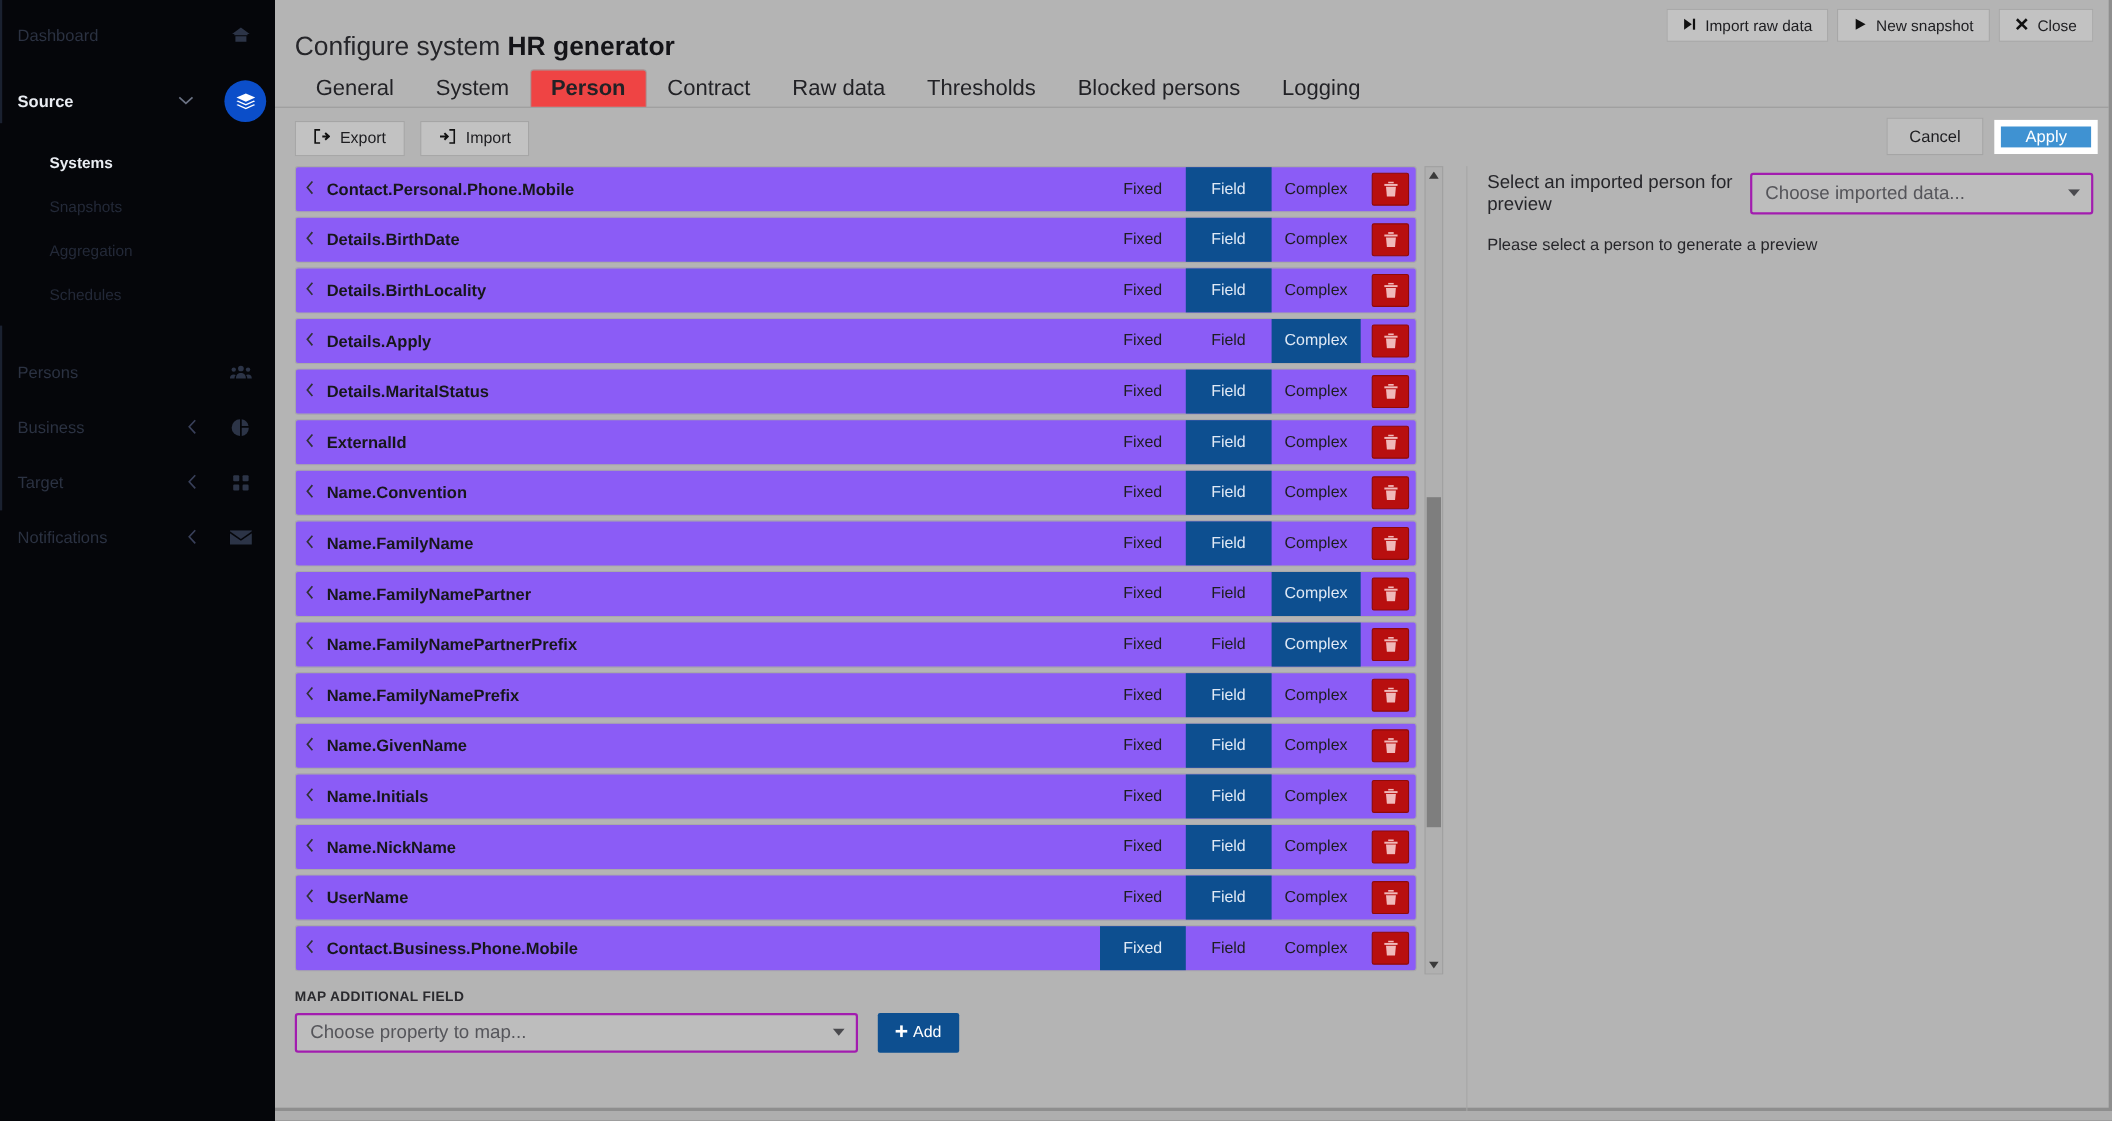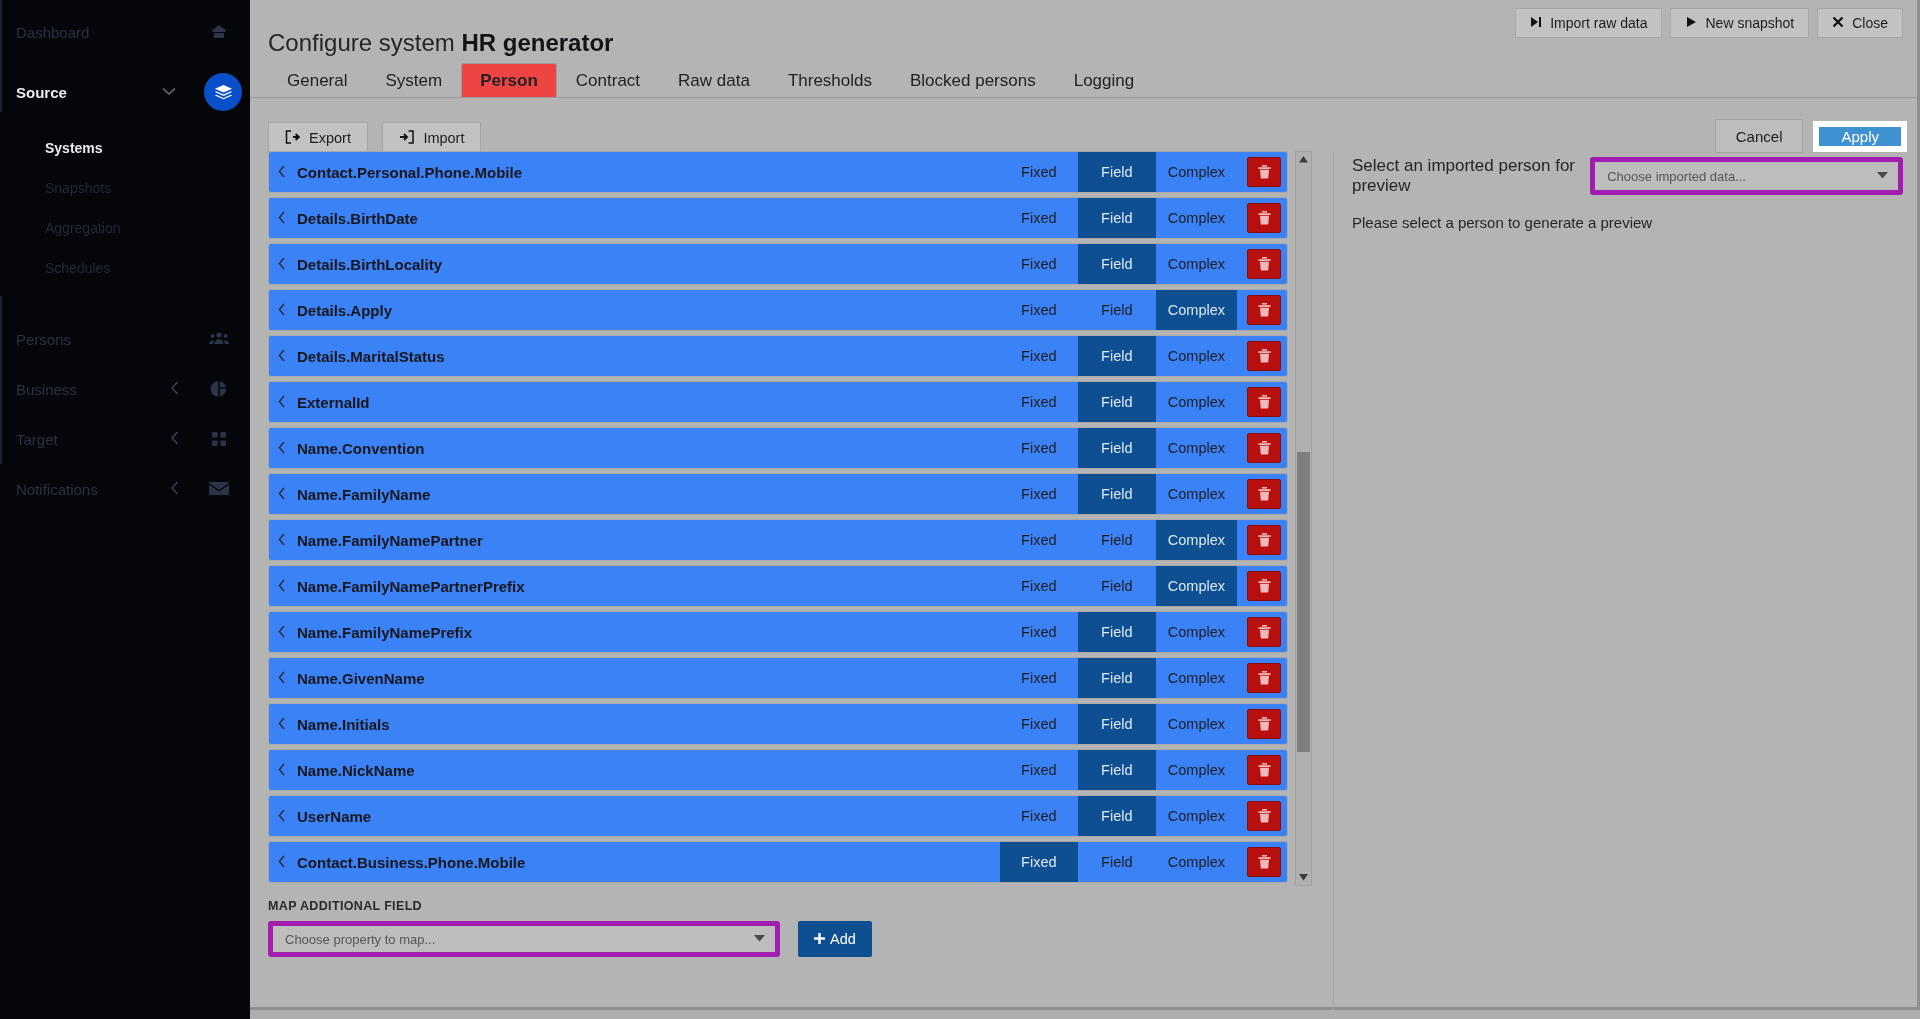--- a/index.html
+++ b/index.html
@@ -106,42 +106,41 @@
   #tabs {
     position: absolute; left: 0; top: 62px;
     width: 100%; height: 36px;
     display: flex; align-items: flex-end;
     padding-left: 18px;
     border-bottom: 1px solid #9c9c9c;
   }
   .tab {
     height: 34px; padding: 0 18px;
     display: flex; align-items: center;
-    font-size: 17px; color: #222226; cursor: pointer;
+    font-size: 20px; color: #222226; cursor: pointer;
     border: 1px solid transparent;
     border-bottom: none;
   }
   .tab.sel {
     background: #ef4444;
     border-color: #9c9c9c;
     font-weight: 700;
     border-radius: 3px 3px 0 0;
   }
 
   
   #modal-body {
     position: absolute; left: 0; top: 99px;
     width: 100%; height: 911px;
   }
 
   
   #toolbar {
     position: relative; height: 52px;
     padding: 11px 0 0 18px;
-    margin-top: 12px;
   }
   .tbtn {
     height: 32px; padding: 0 16px;
     background: #c2c2c2; border: 1px solid #a5a5a5;
     font-size: 14.5px; color: #1d1d20; cursor: pointer;
     display: inline-flex; align-items: center; gap: 9px;
     margin-right: 10px;
   }
 
   #toolbar-right {
@@ -174,21 +173,21 @@
   }
   #list-scroll {
     position: relative;
     width: 1055px; height: 735px;
     overflow: hidden;
   }
   #rows { width: 1020px; }
   .row {
     position: relative;
     height: 42px; margin-bottom: 4px;
-    background: #3b82f6;
+    background: #8b5cf6;
     border: 1px solid #a9a9a9;
     border-radius: 3px;
     display: flex; align-items: center;
   }
   .row-chev {
     width: 26px; text-align: center;
     font-size: 15px; color: #303036; cursor: pointer;
   }
   .row-label {
     flex: 1;
@@ -235,25 +234,25 @@
     position: absolute; left: 0; top: 748px; width: 1020px;
   }
   #map-label {
     font-size: 12.5px; font-weight: 700; color: #2a2a2e;
     letter-spacing: 0.35px; margin-bottom: 8px;
   }
   #map-row { display: flex; align-items: center; }
   .select-box {
     position: relative;
     height: 36px;
-    background: #bdbdbd; border: 5px solid #a21caf;
+    background: #bdbdbd; border: 2px solid #a21caf;
     border-radius: 3px;
     display: flex; align-items: center;
     padding: 0 30px 0 12px;
-    font-size: 13px; color: #55555a;
+    font-size: 17px; color: #55555a;
     cursor: pointer;
   }
   .select-box .caret {
     position: absolute; right: 10px; top: 50%;
     transform: translateY(-50%);
     font-size: 9px; color: #4a4a4e;
   }
   #map-select { width: 512px; }
   .add-btn {
     height: 36px; margin-left: 18px; padding: 0 16px;

